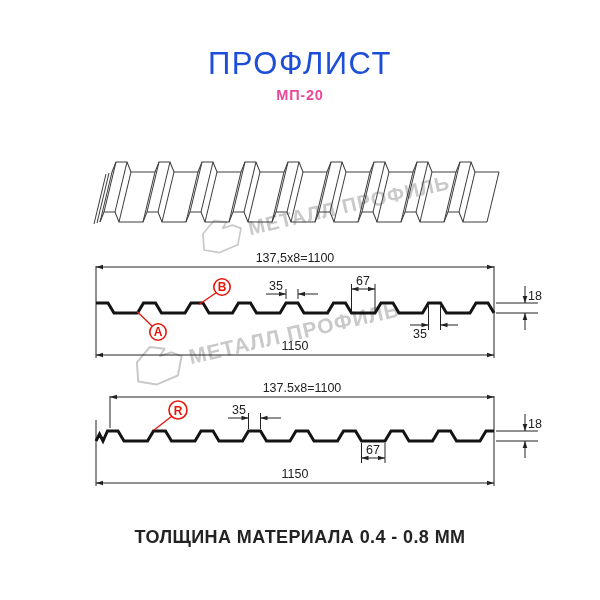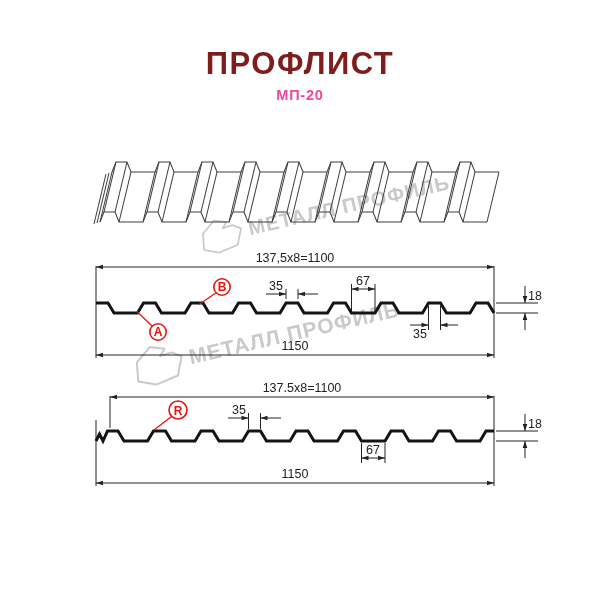--- a/index.html
+++ b/index.html
@@ -1,19 +1,19 @@
 <!DOCTYPE html>
 <html><head>
 <meta charset="utf-8">
 <style>
   html,body{margin:0;padding:0;background:#fff;}
   .page{position:relative;width:600px;height:600px;background:#ffffff;overflow:hidden;
         font-family:"Liberation Sans",sans-serif;}
   .ctext{position:absolute;left:0;width:100%;text-align:center;}
-  .title{top:46px;font-size:31px;font-weight:bold;letter-spacing:1.5px;color:#7f1d1d;}
+  .title{top:46px;font-size:31px;font-weight:normal;letter-spacing:1.5px;color:#1d4ed8;}
   .subtitle{top:87px;font-size:14.5px;font-weight:bold;letter-spacing:.8px;color:#ec4899;}
   .footer{top:527px;font-size:18px;font-weight:bold;letter-spacing:.4px;color:#232323;}
   svg.drawing{position:absolute;left:0;top:0;}
   .thin{stroke:var(--line);stroke-width:1;fill:none;}
   .thick{stroke:#141414;stroke-width:3;fill:none;stroke-linejoin:miter;}
   .sheet{stroke:#3e3e3e;stroke-width:1.05;fill:none;stroke-linejoin:miter;}
   .arr{fill:var(--line);stroke:none;}
   .dim{font-size:12.5px;fill:var(--line);}
   .mid{text-anchor:middle;}
   .redln{stroke:var(--red);stroke-width:1.3;fill:none;}
@@ -176,13 +176,14 @@
       <text class="dim mid" x="373" y="454">67</text>
       <text class="dim" x="528" y="428">18</text>
       <text class="dim mid" x="295" y="478">1150</text>
 
       <line class="redln" x1="171.5" y1="416.5" x2="154" y2="430"></line>
       <circle class="redcirc" cx="178" cy="410" r="9"></circle>
       <text class="redtxt" x="178" y="414.6" font-size="13">R</text>
     </g>
   </svg>
 
+  <div class="ctext footer">ТОЛЩИНА МАТЕРИАЛА 0.4 - 0.8 ММ</div>
 </div>
 
 </body></html>

